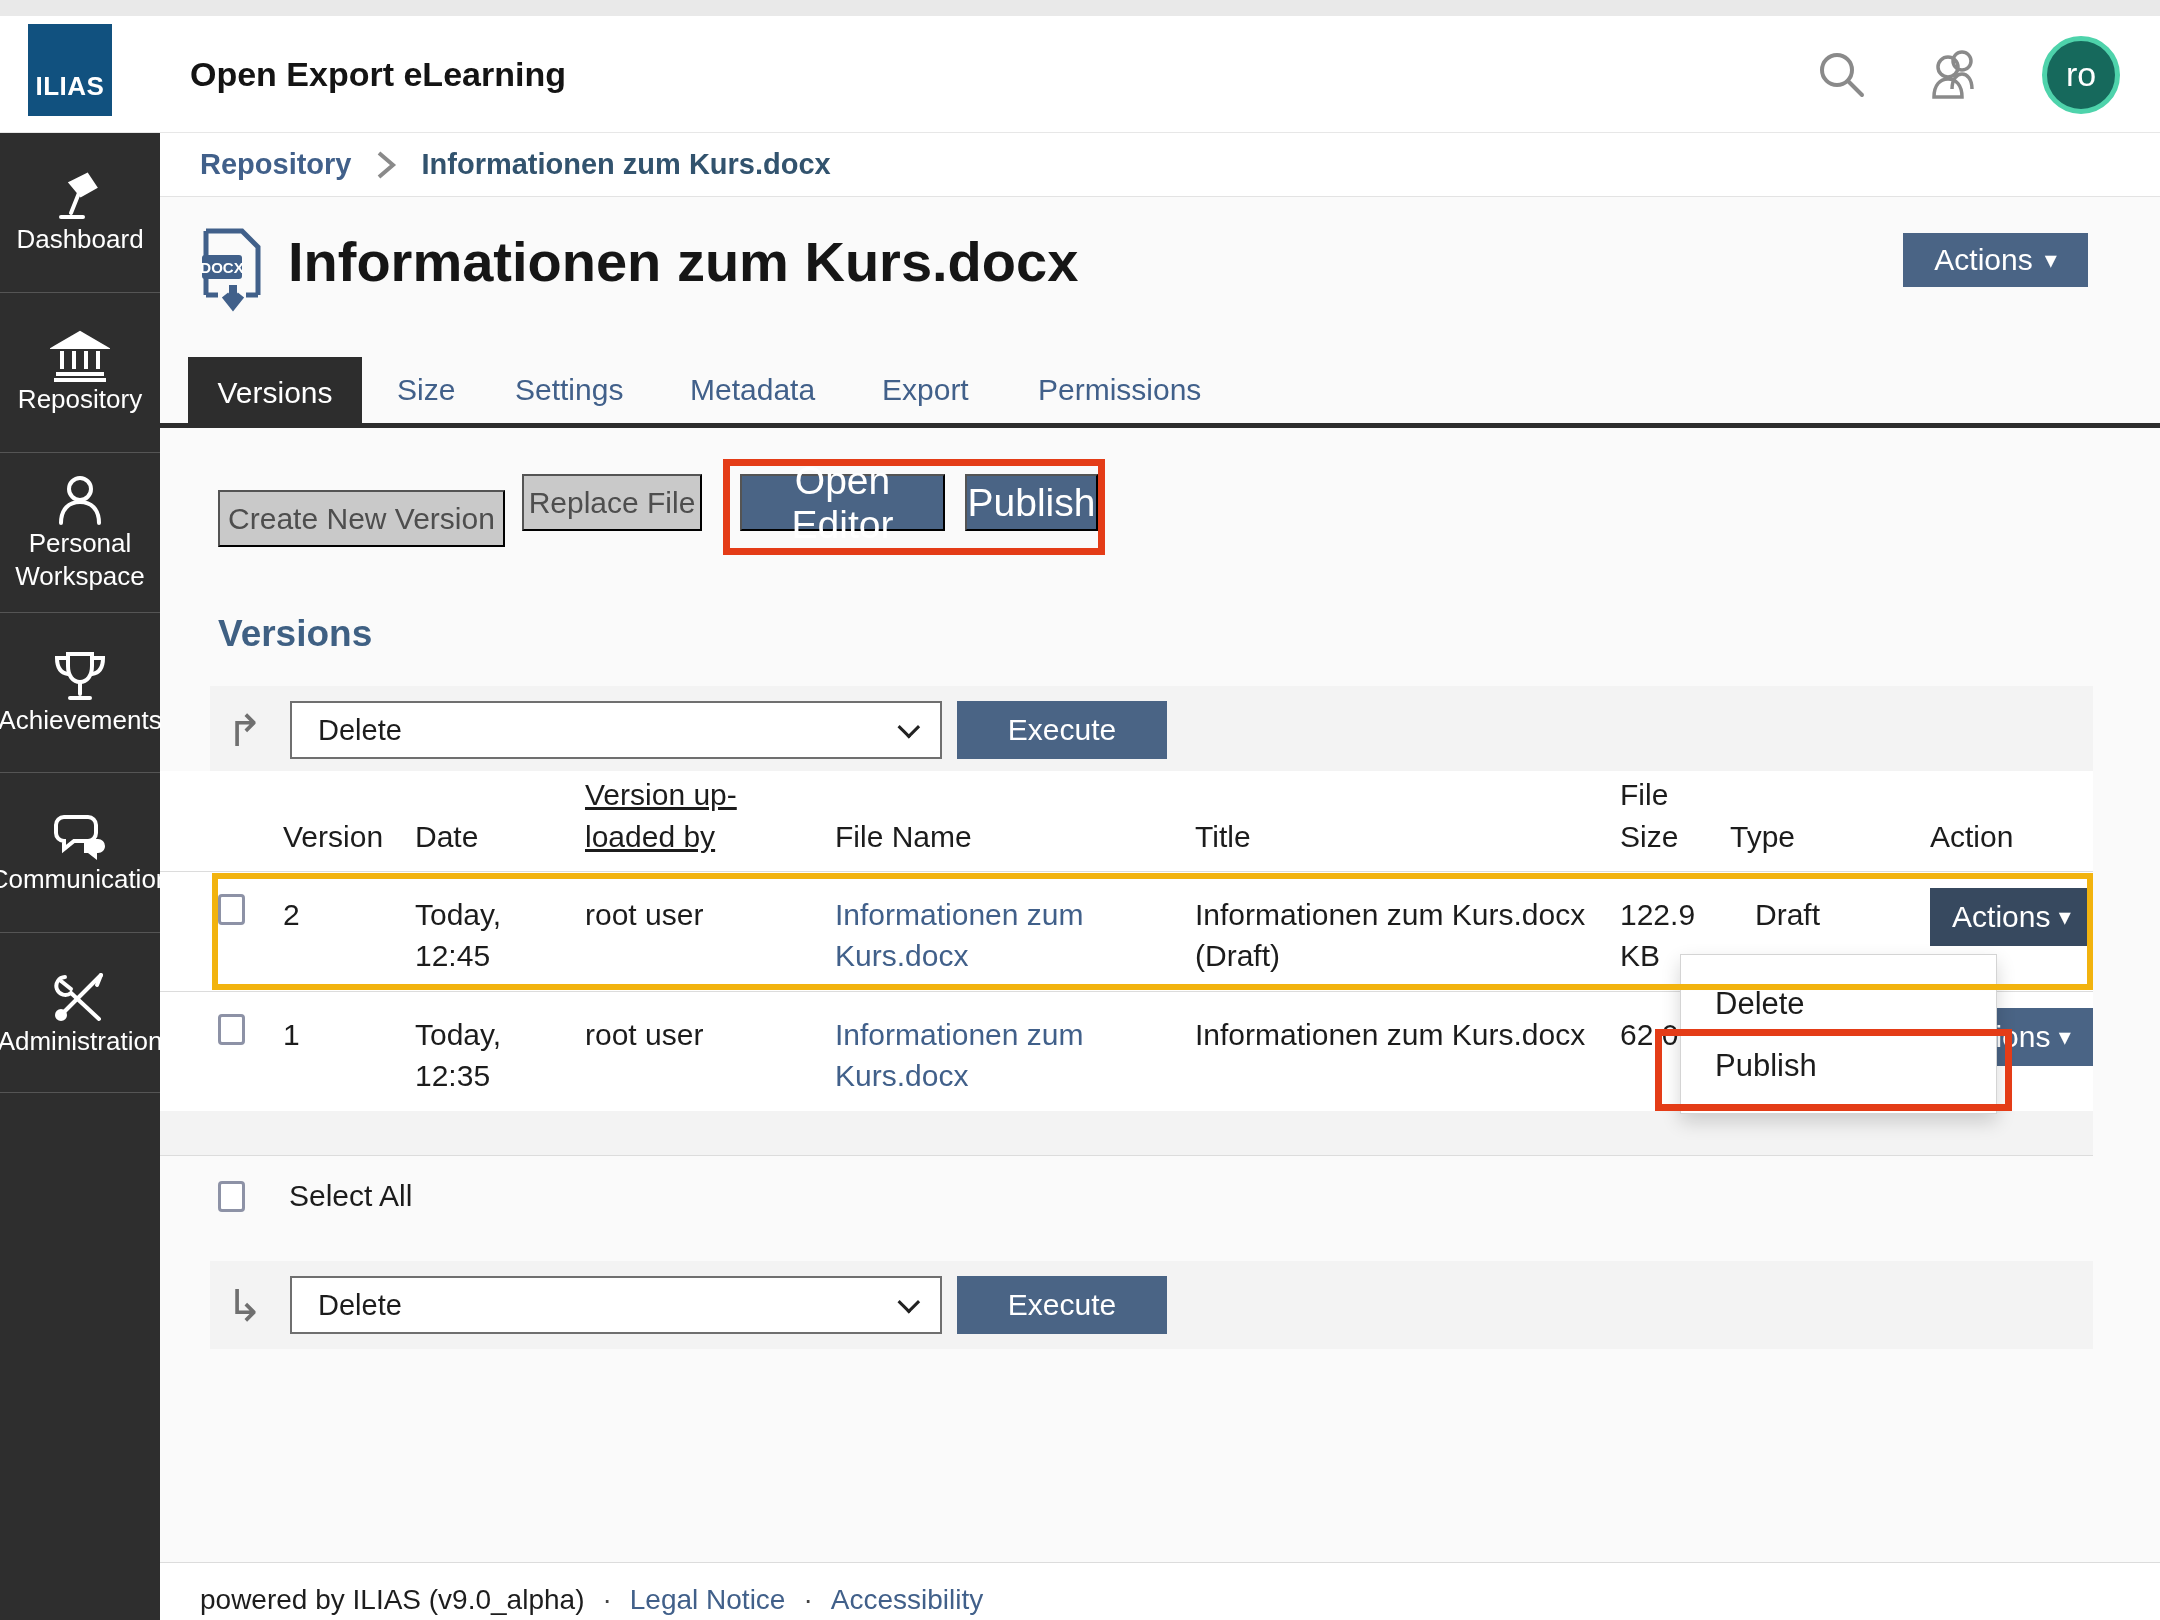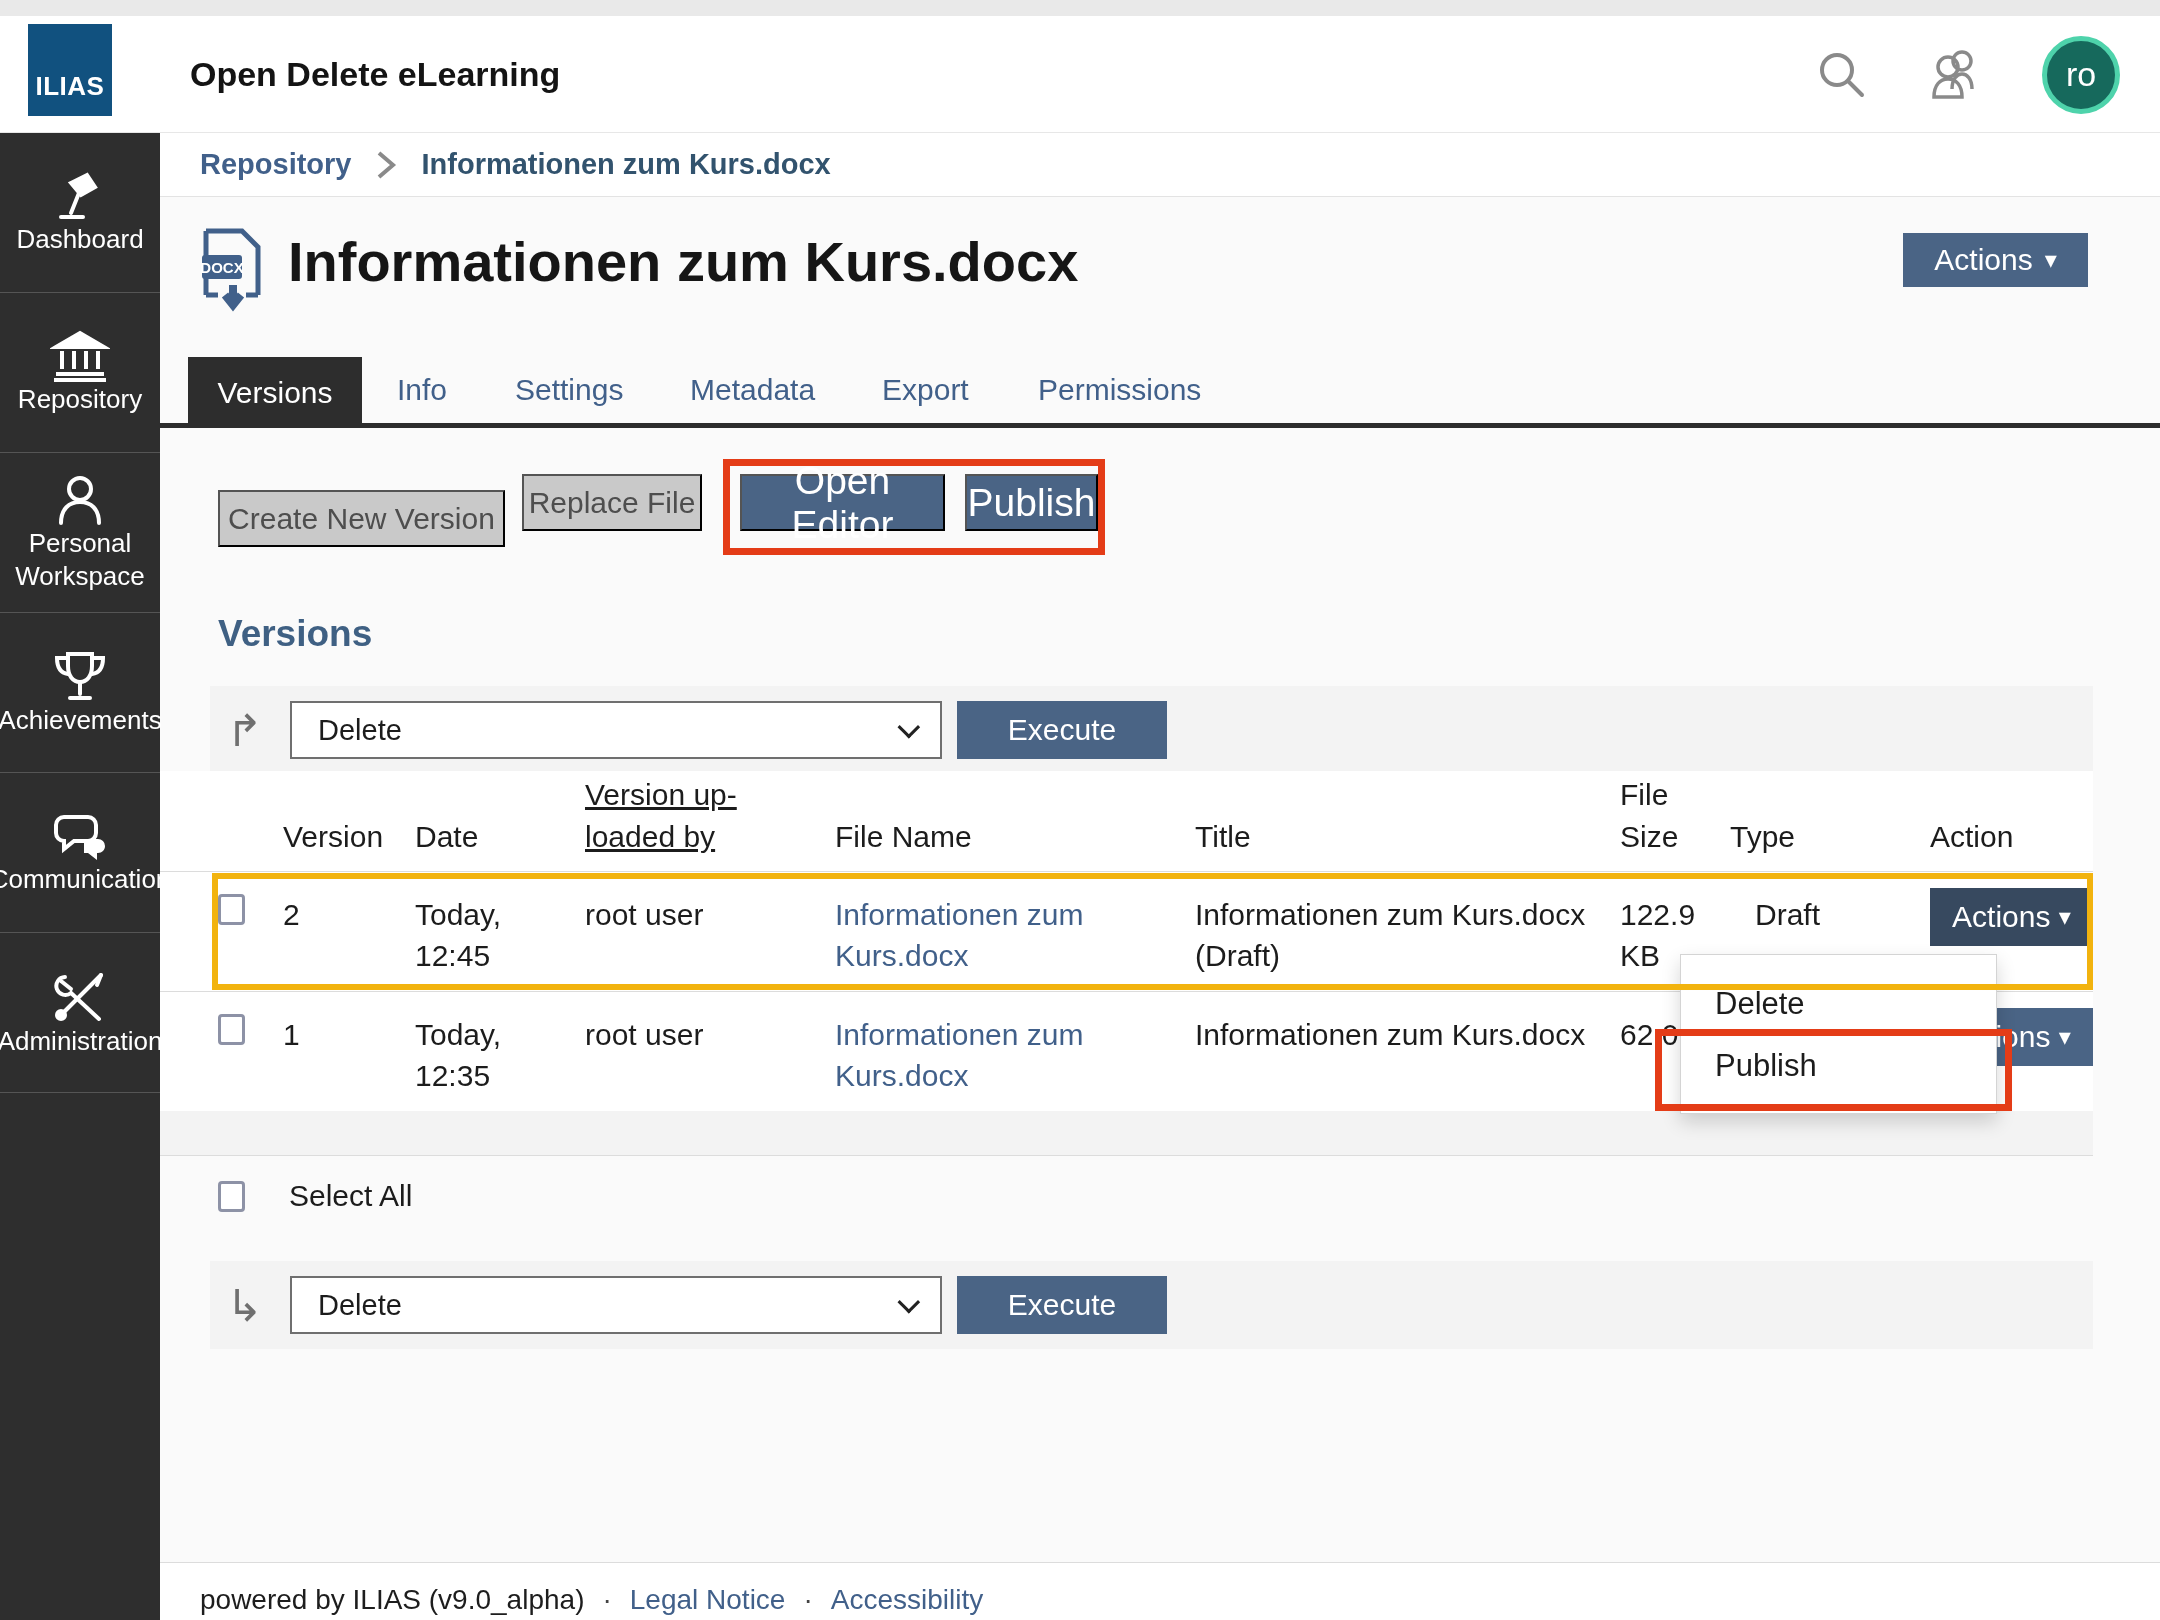--- a/index.html
+++ b/index.html
@@ -82,21 +82,21 @@
 </style>
 </head>
 <body>
 
 <div class="app">
 
   <div class="topbar">
     <div class="logo">
         <span>ILIAS</span>
       </div>
-    <div class="app-title">Open Delete eLearning</div>
+    <div class="app-title">Open Export eLearning</div>
     <div class="top-icons">
       <span>
         <svg width="52" height="52" viewBox="0 0 52 52">
             <circle cx="21" cy="21" r="15" fill="none" stroke="#8a8a8a" stroke-width="4"></circle>
             <line x1="32" y1="32" x2="46" y2="46" stroke="#8a8a8a" stroke-width="4" stroke-linecap="round"></line>
           </svg>
       </span>
       <span>
         <svg width="58" height="52" viewBox="0 0 58 52" fill="none" stroke="#8a8a8a" stroke-width="3.5">
           <circle cx="36" cy="12" r="9"></circle>
@@ -209,21 +209,21 @@
       <span>Actions</span>
       <span class="caret">▾</span>
     </button>
 
     <div class="tabbar">
       <div class="tab-underline"></div>
       <div class="tab active" style="left:28px; width:174px;">
           <span>Versions</span>
         </div>
       <div class="tab" style="left:237px;">
-          <span>Info</span>
+          <span>Size</span>
         </div>
       <div class="tab" style="left:355px;">
           <span>Settings</span>
         </div>
       <div class="tab" style="left:530px;">
           <span>Metadata</span>
         </div>
       <div class="tab" style="left:722px;">
           <span>Export</span>
         </div>

